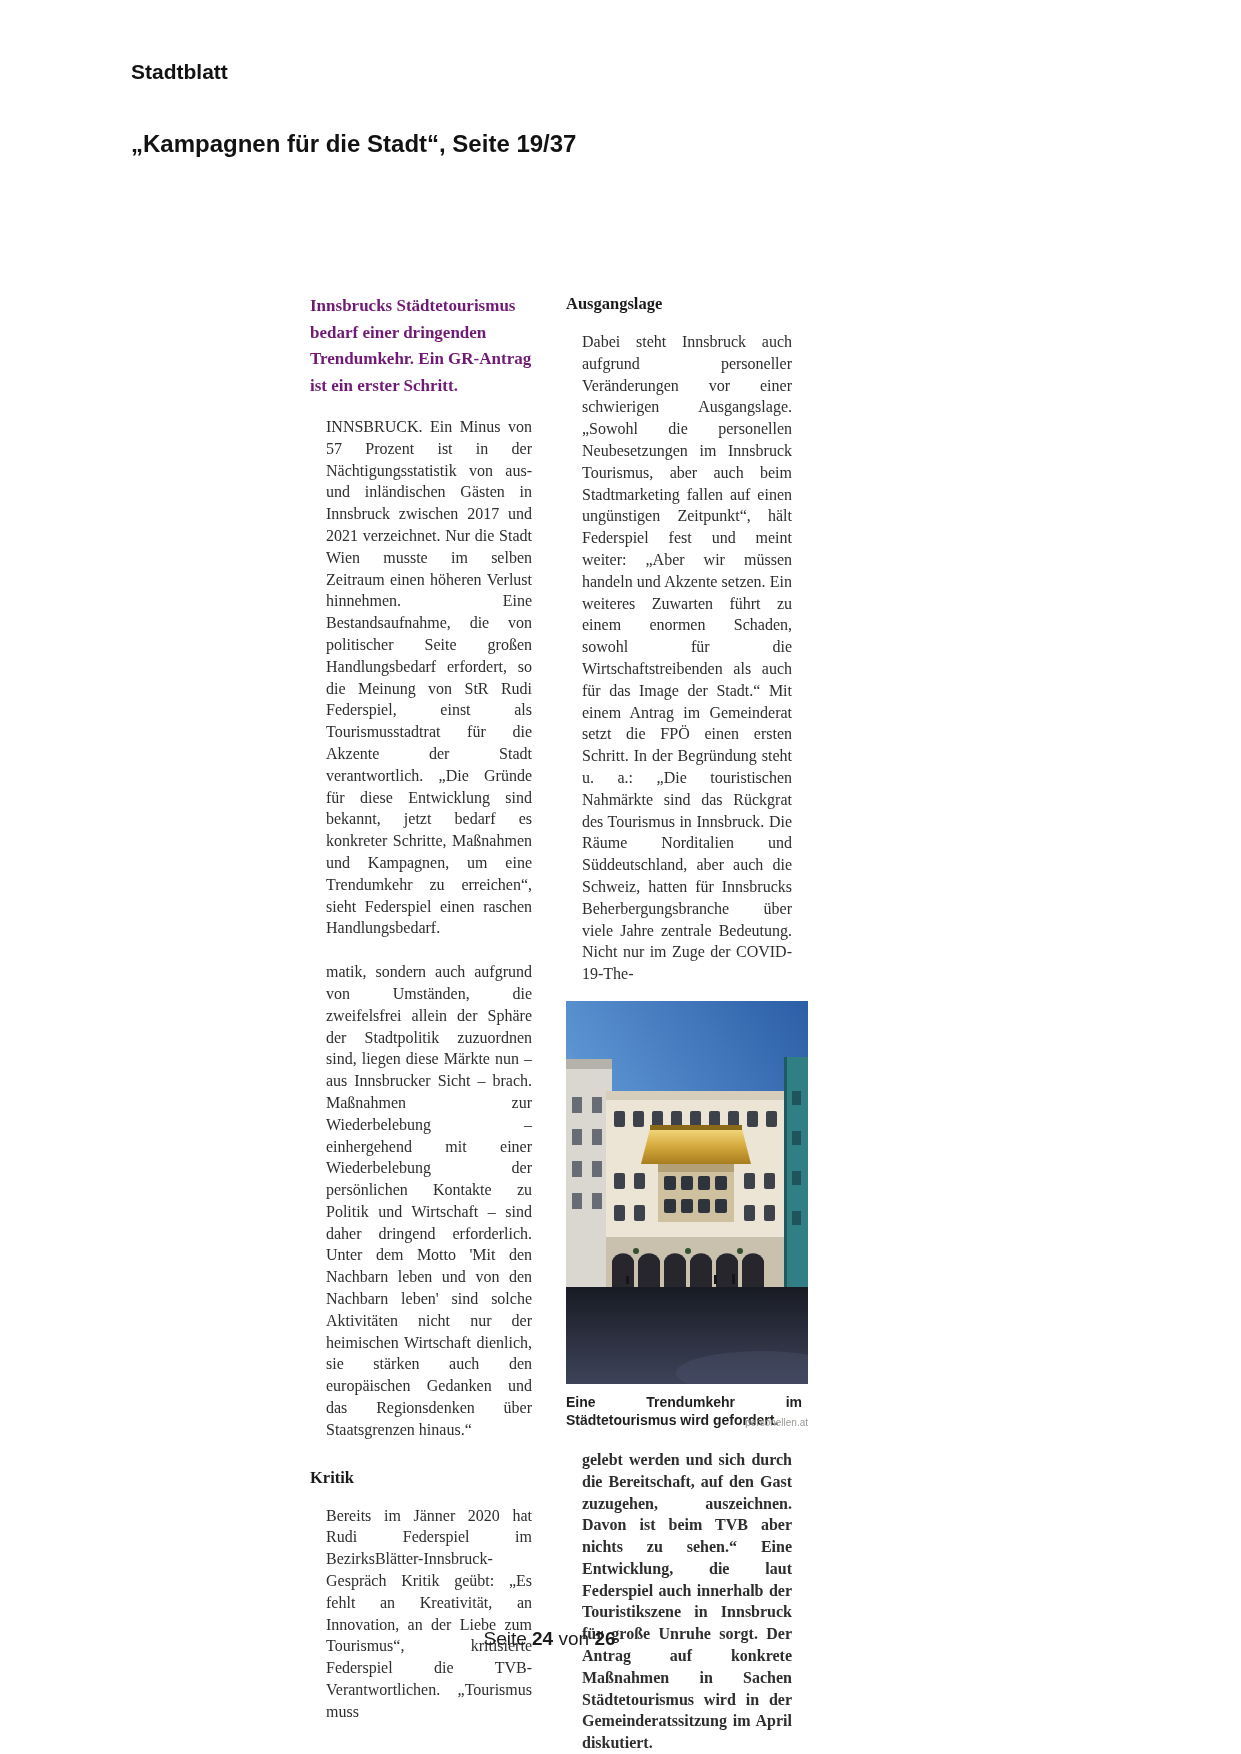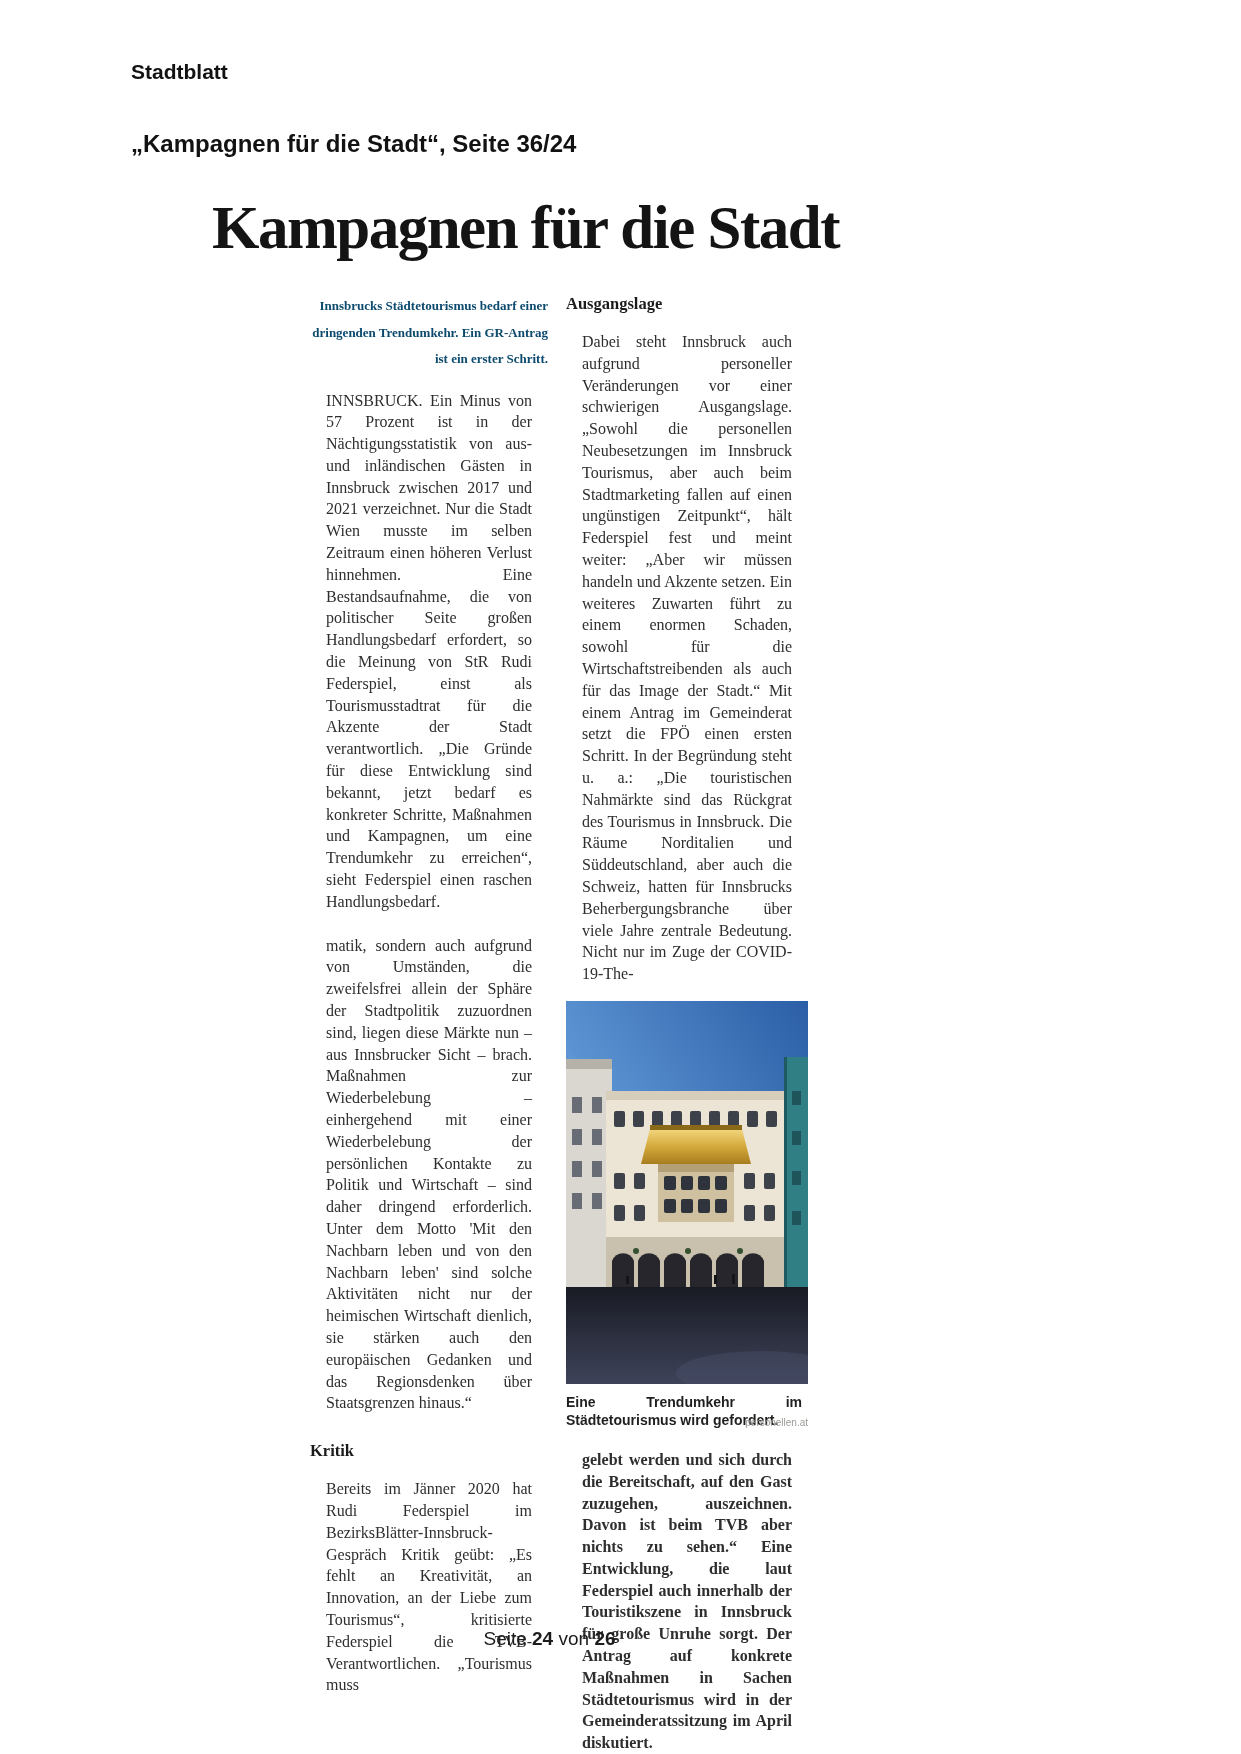--- a/index.html
+++ b/index.html
@@ -10,22 +10,22 @@
 
   .headline{position:absolute;left:212px;top:196px;margin:0;width:760px;
     font:bold 61px/64px "Liberation Serif",serif;letter-spacing:-1.5px;color:#141414;}
 
   .col{position:absolute;top:293px;font:16px/21.8px "Liberation Serif",serif;color:#2e2e2e;
        text-align:justify;hyphens:auto;-webkit-hyphens:auto;}
   .col-left{left:310px;width:238px;}
   .col-right{left:566px;width:242px;}
   .col p{margin:16px;}
 
-  .lede{font-weight:bold;font-size:13px;line-height:26.5px;color:#0c4a6e;
-        margin:0 0 17px 0 !important;text-align:right;hyphens:auto;}
+  .lede{font-weight:bold;font-size:17px;line-height:26.5px;color:#701a75;
+        margin:0 0 17px 0 !important;text-align:left;hyphens:auto;}
   .cont{margin-top:22px !important;}
   .subhead{font:bold 16.5px/22px "Liberation Serif",serif;color:#1b1b1b;margin:26px 0 2px 0;text-align:left;}
   .col-right .subhead{margin:0 0 1px 0;}
 
   figure{margin:14px 0 0 0;}
   figcaption{position:relative;margin-top:9px;width:242px;}
   .cap{font:bold 14px/18px "Liberation Sans",sans-serif;color:#1f1f1f;display:block;padding-right:6px;}
   .credit{position:absolute;right:0;bottom:1px;font:10px "Liberation Sans",sans-serif;color:#9a9a96;}
   .after-figure{margin-top:20px !important;font-weight:bold;}
 
@@ -34,23 +34,22 @@
   .footer{position:absolute;top:1628px;left:17px;width:100%;text-align:center;
           font:19px "Liberation Sans",sans-serif;color:#1c1c1c;}
   .footer b{font-weight:bold;}
 </style>
 </head>
 <body>
 
 <div class="page">
 
   <div class="masthead">Stadtblatt</div>
-  <div class="subheading">„Kampagnen für die Stadt“, Seite 36/24</div>
+  <div class="subheading">„Kampagnen für die Stadt“, Seite 19/37</div>
 
-  <h1 class="headline">Kampagnen für die Stadt</h1>
 
   <div class="col col-left">
     <p class="lede">Innsbrucks Städtetourismus bedarf einer dringenden Trendumkehr. Ein GR-Antrag ist ein erster Schritt.</p>
     <p class="body">INNSBRUCK. Ein Minus von 57 Prozent ist in der Nächtigungsstatistik von aus- und inländischen Gästen in Innsbruck zwischen 2017 und 2021 verzeichnet. Nur die Stadt Wien musste im selben Zeitraum einen höheren Verlust hinnehmen. Eine Bestandsaufnahme, die von politischer Seite großen Handlungsbedarf erfordert, so die Meinung von StR Rudi Federspiel, einst als Tourismusstadtrat für die Akzente der Stadt verantwortlich. „Die Gründe für diese Entwicklung sind bekannt, jetzt bedarf es konkreter Schritte, Maßnahmen und Kampagnen, um eine Trendumkehr zu erreichen“, sieht Federspiel einen raschen Handlungsbedarf.</p>
     <p class="body cont">matik, sondern auch aufgrund von Umständen, die zweifelsfrei allein der Sphäre der Stadtpolitik zuzuordnen sind, liegen diese Märkte nun – aus Innsbrucker Sicht – brach. Maßnahmen zur Wiederbelebung – einhergehend mit einer Wiederbelebung der persönlichen Kontakte zu Politik und Wirtschaft – sind daher dringend erforderlich. Unter dem Motto 'Mit den Nachbarn leben und von den Nachbarn leben' sind solche Aktivitäten nicht nur der heimischen Wirtschaft dienlich, sie stärken auch den europäischen Gedanken und das Regionsdenken über Staatsgrenzen hinaus.“</p>
     <h2 class="subhead">Kritik</h2>
     <p class="body">Bereits im Jänner 2020 hat Rudi Federspiel im BezirksBlätter-Innsbruck-Gespräch Kritik geübt: „Es fehlt an Kreativität, an Innovation, an der Liebe zum Tourismus“, kritisierte Federspiel die TVB-Verantwortlichen. „Tourismus muss</p>
   </div>
 
   <div class="col col-right">

